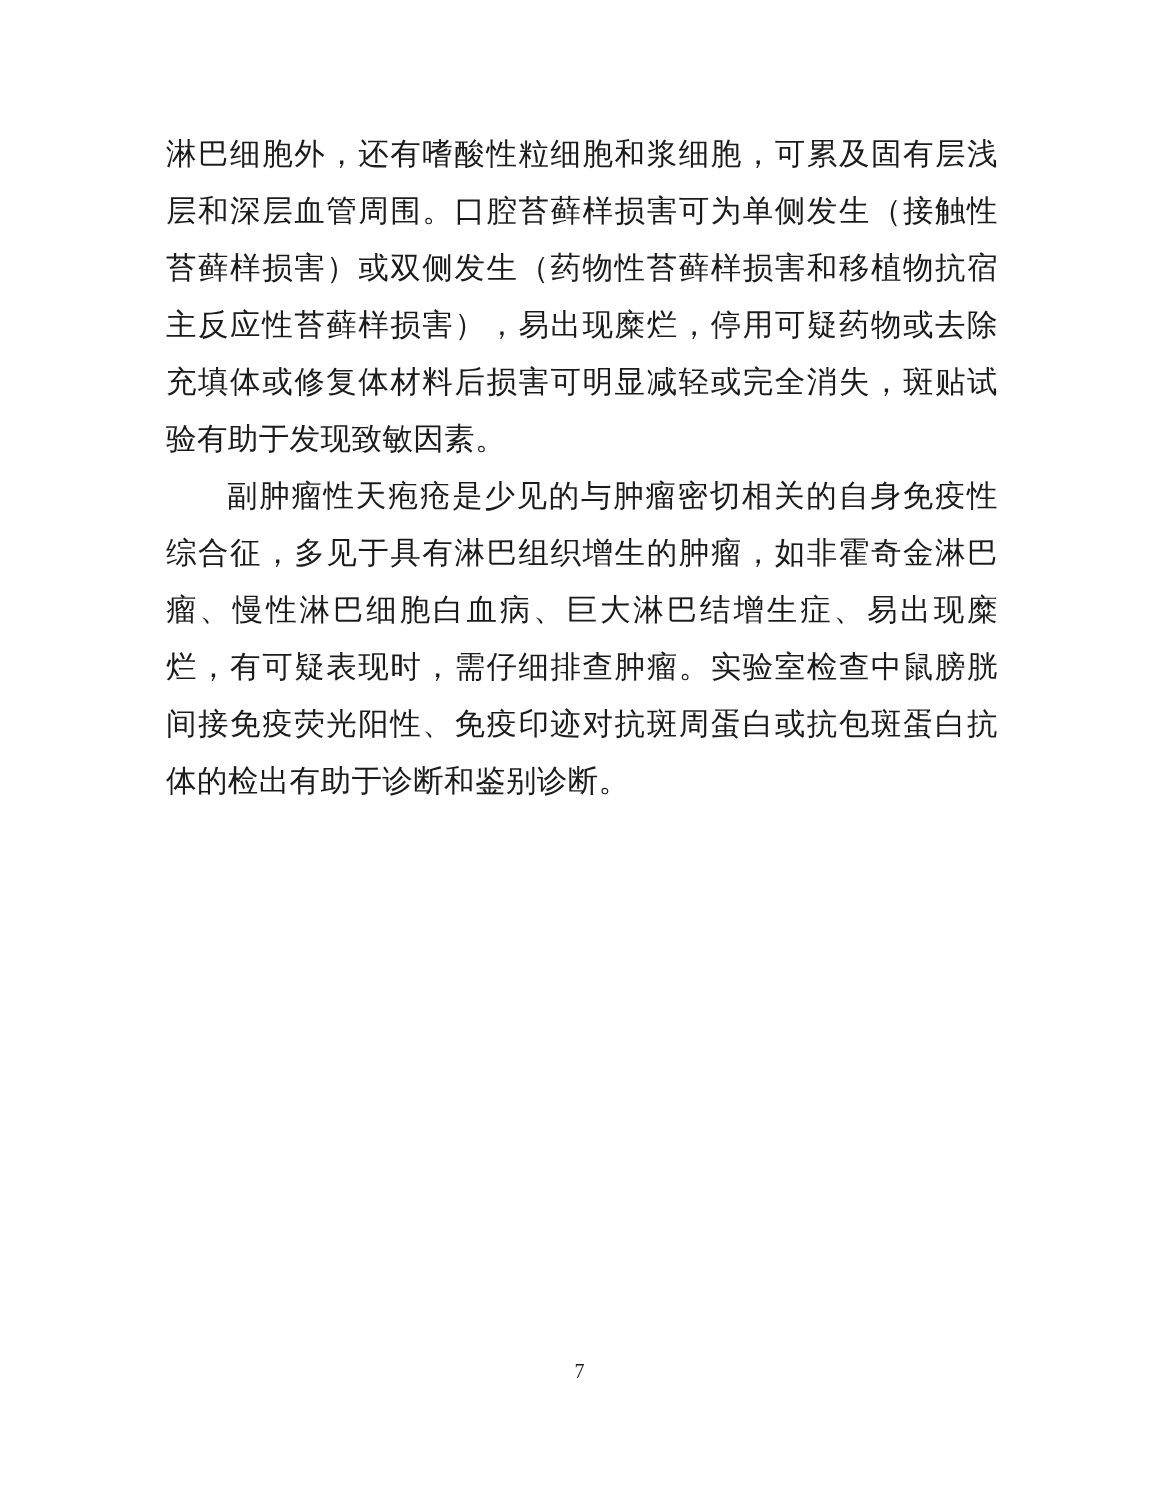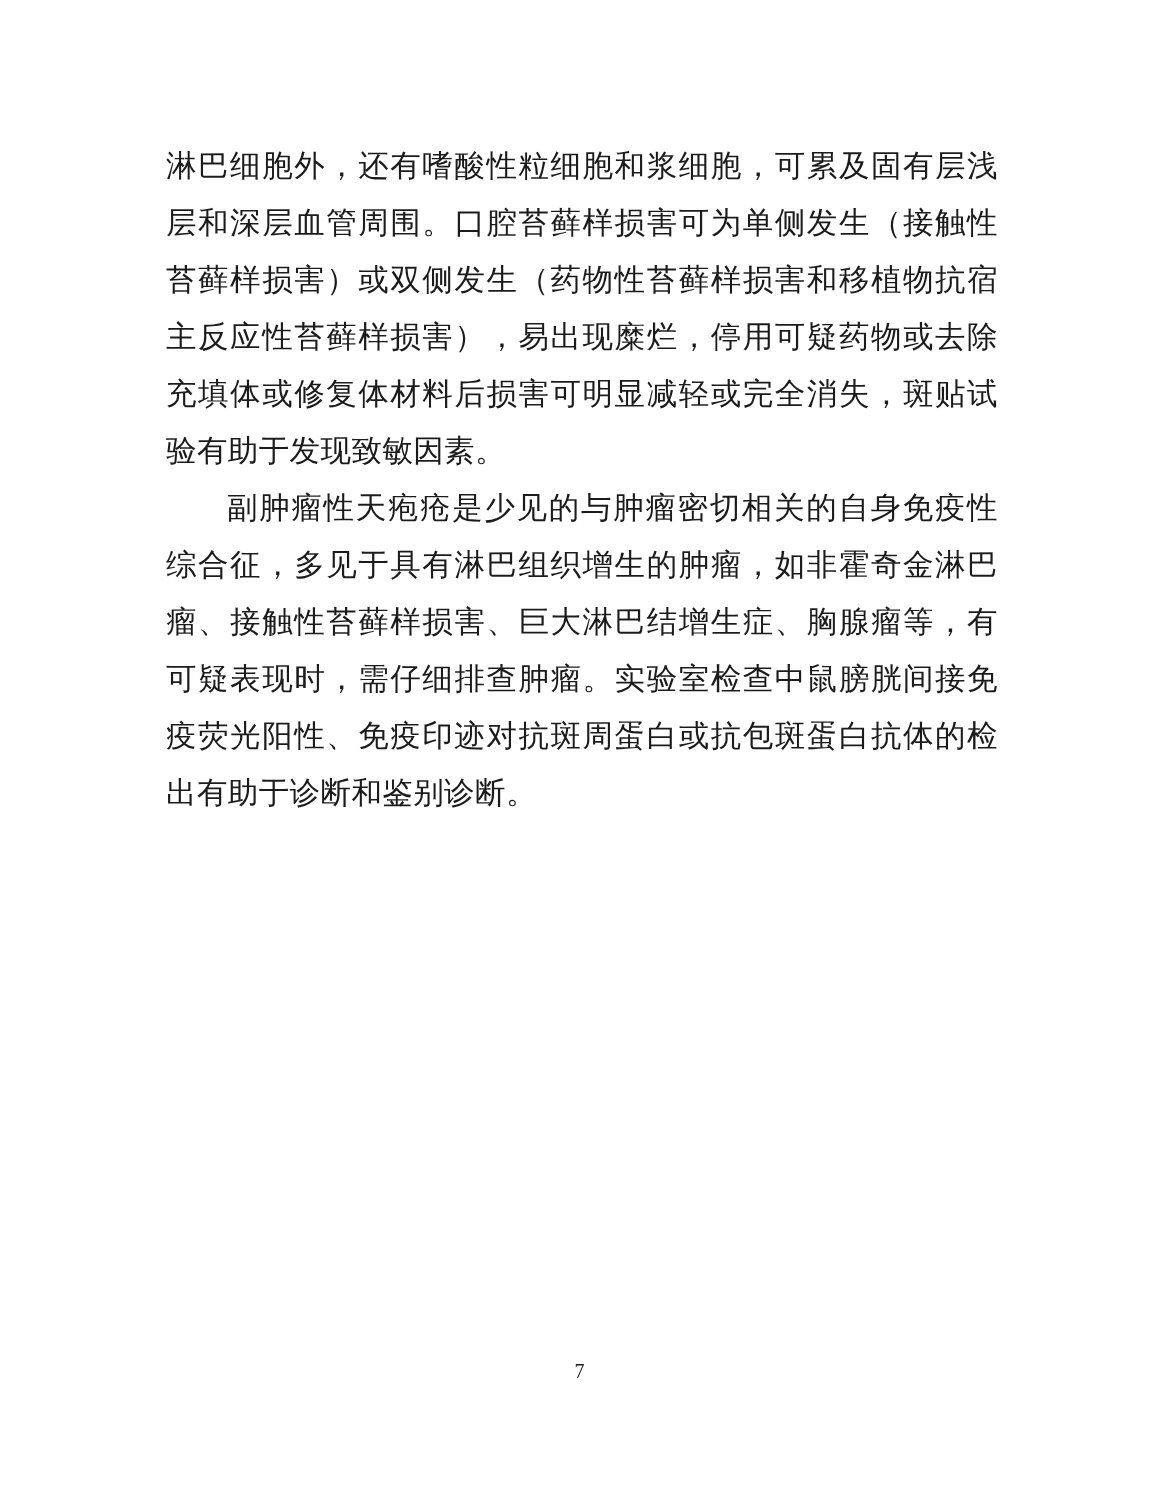--- a/index.html
+++ b/index.html
@@ -11,21 +11,21 @@
     position: relative;
     width: 1159px;
     height: 1500px;
     margin: 0 auto;
     background: #ffffff;
     box-sizing: border-box;
     overflow: hidden;
   }
   .content {
     position: absolute;
-    top: 138px;
+    top: 126px;
     left: 166px;
     width: 832px;
   }
   .para {
     font-family: "Liberation Serif", "DejaVu Serif", serif;
     font-size: 30.5px;
     line-height: 57px;
     color: #1b1b1b;
     text-align: justify;
     text-justify: inter-ideograph;
@@ -48,16 +48,16 @@
     font-size: 20px;
     color: #1b1b1b;
   }
 </style>
 </head>
 <body>
 
 <div class="page">
   <div class="content">
     <p class="para">淋巴细胞外，还有嗜酸性粒细胞和浆细胞，可累及固有层浅层和深层血管周围。口腔苔藓样损害可为单侧发生（接触性苔藓样损害）或双侧发生（药物性苔藓样损害和移植物抗宿主反应性苔藓样损害），易出现糜烂，停用可疑药物或去除充填体或修复体材料后损害可明显减轻或完全消失，斑贴试验有助于发现致敏因素。</p>
-    <p class="para indent">副肿瘤性天疱疮是少见的与肿瘤密切相关的自身免疫性综合征，多见于具有淋巴组织增生的肿瘤，如非霍奇金淋巴瘤、接触性苔藓样损害、巨大淋巴结增生症、胸腺瘤等，有可疑表现时，需仔细排查肿瘤。实验室检查中鼠膀胱间接免疫荧光阳性、免疫印迹对抗斑周蛋白或抗包斑蛋白抗体的检出有助于诊断和鉴别诊断。</p>
+    <p class="para indent">副肿瘤性天疱疮是少见的与肿瘤密切相关的自身免疫性综合征，多见于具有淋巴组织增生的肿瘤，如非霍奇金淋巴瘤、慢性淋巴细胞白血病、巨大淋巴结增生症、易出现糜烂，有可疑表现时，需仔细排查肿瘤。实验室检查中鼠膀胱间接免疫荧光阳性、免疫印迹对抗斑周蛋白或抗包斑蛋白抗体的检出有助于诊断和鉴别诊断。</p>
   </div>
   <div class="page-number">7</div>
 </div>
 
 </body></html>

